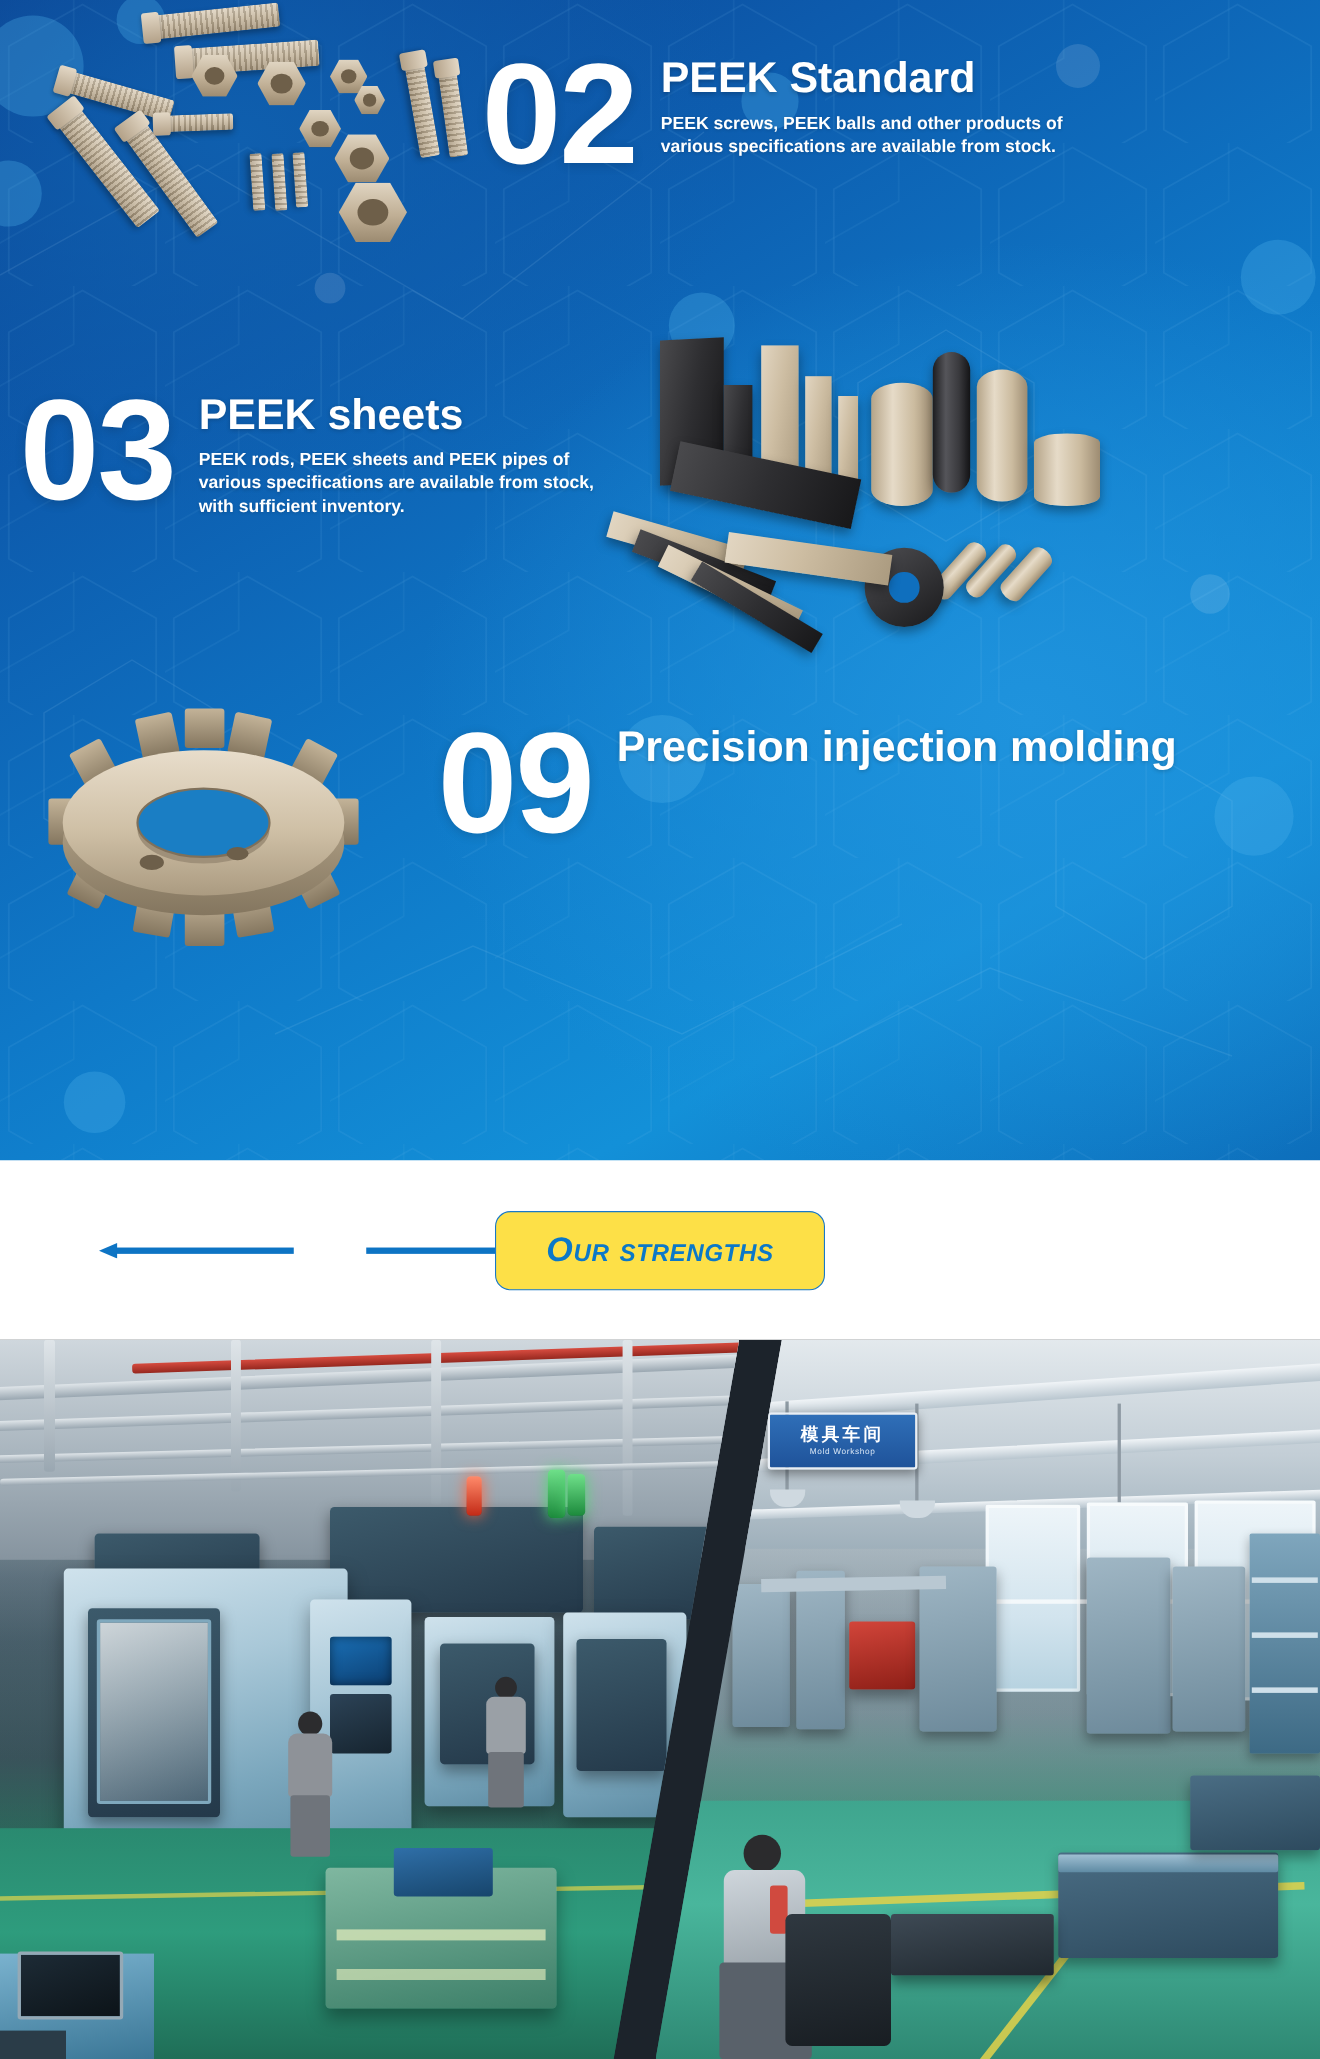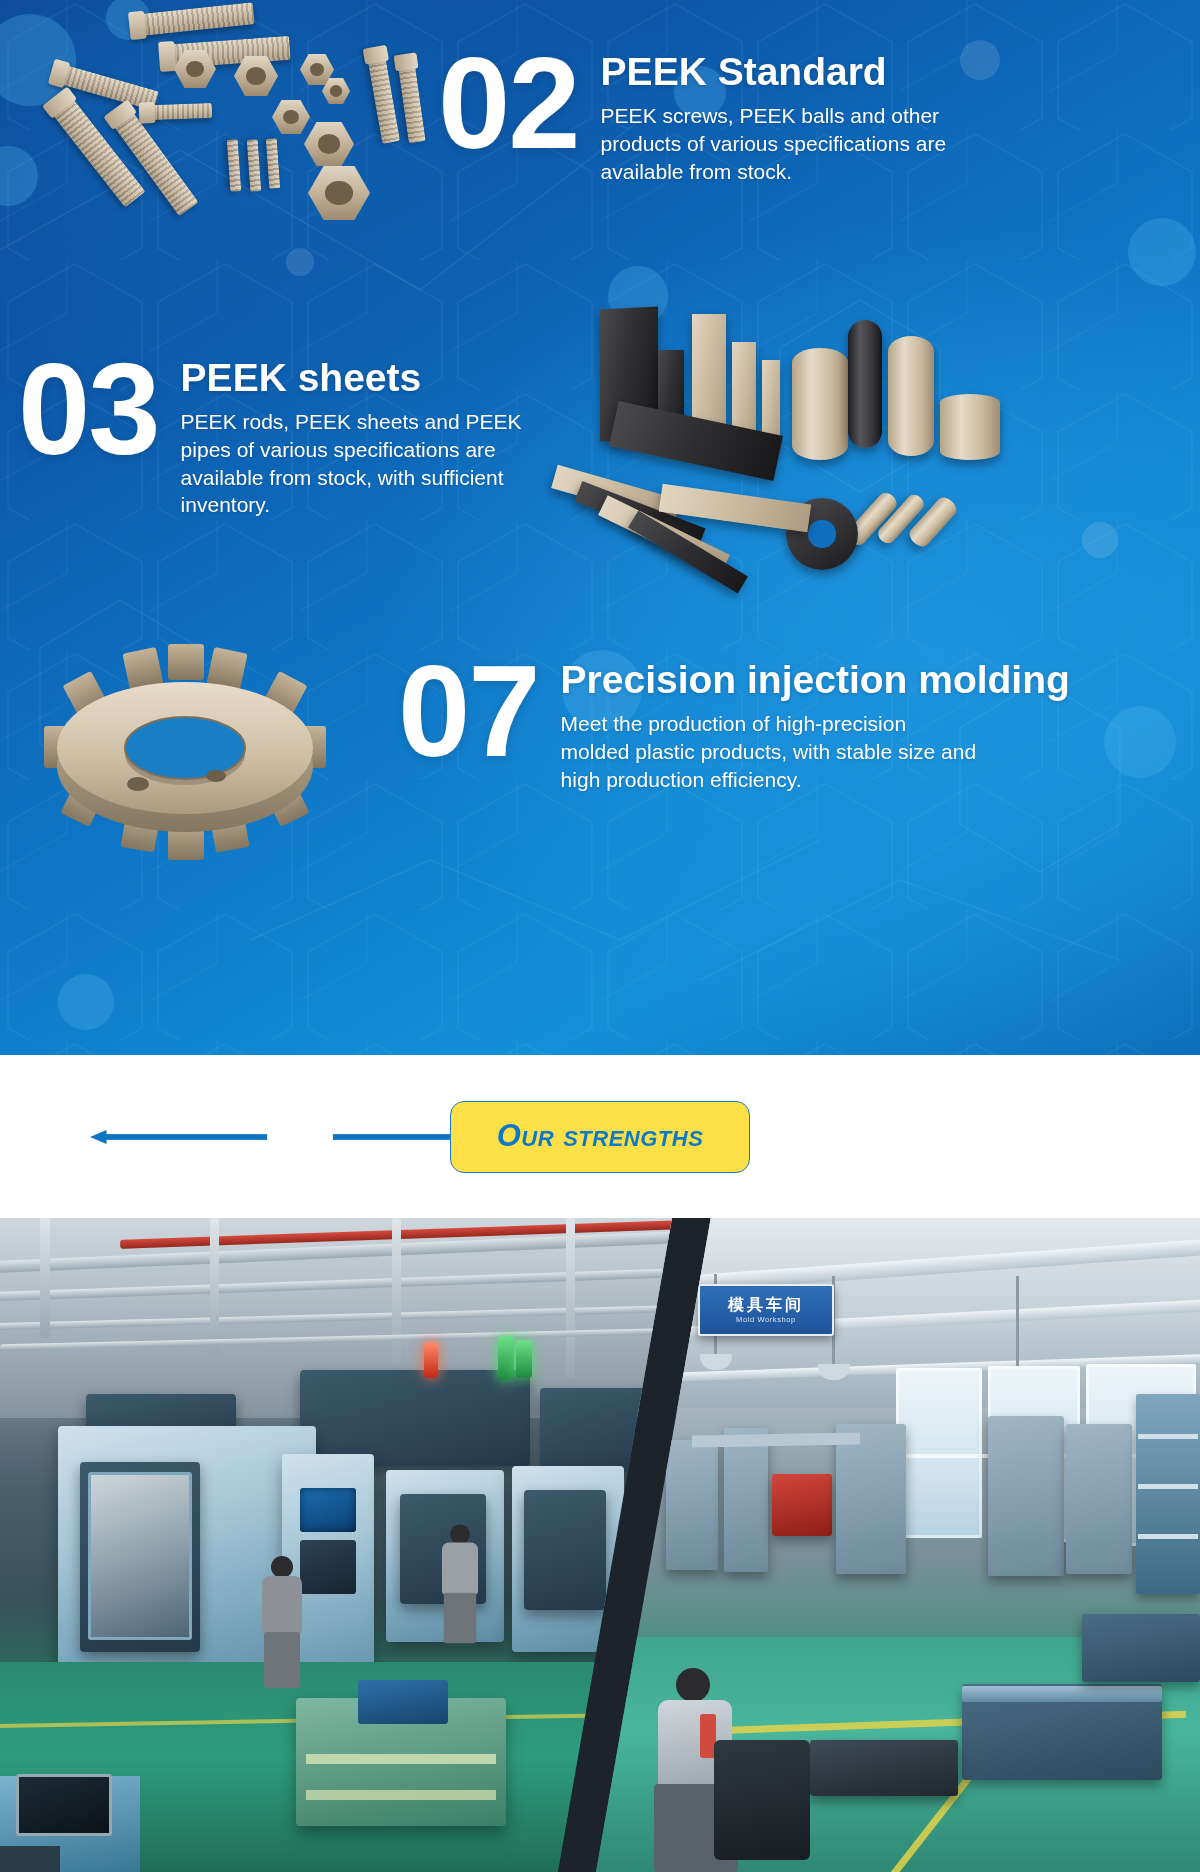--- a/index.html
+++ b/index.html
@@ -44,22 +44,22 @@
     color: #ffffff;
     font-size: 39px;
     font-weight: 700;
     line-height: 1.12;
     margin-bottom: 8px;
     text-shadow: 0 1px 4px rgba(0,0,0,.22);
     white-space: nowrap;
   }
   .body {
     color: #ffffff;
-    font-size: 21px;
-    font-weight: 400;
+    font-size: 16px;
+    font-weight: 700;
     line-height: 1.33;
     text-shadow: 0 1px 3px rgba(0,0,0,.18);
   }
 
   
   #row02 { left: 438px; top: 44px; }
   #row02 .txtcol { width: 380px; margin-left: 22px; }
   #row03 { left: 18px;  top: 350px; }
   #row03 .txtcol { width: 370px; margin-left: 22px; }
   #row04 { left: 398px; top: 652px; }
@@ -363,24 +363,23 @@
 
   <div class="row" id="row03">
     <div class="bignum">03</div>
     <div class="txtcol">
       <div class="head">PEEK sheets</div>
       <div class="body">PEEK rods, PEEK sheets and PEEK pipes of various specifications are available from stock, with sufficient inventory.</div>
     </div>
   </div>
 
   <div class="row" id="row04">
-    <div class="bignum">07</div>
+    <div class="bignum">09</div>
     <div class="txtcol">
       <div class="head">Precision injection molding</div>
-      <div class="body">Meet the production of high-precision molded plastic products, with stable size and high production efficiency.</div>
     </div>
   </div>
 </section>
 
 <section class="strengths">
   <svg class="arrowbar" viewBox="0 0 1020 34" preserveAspectRatio="none">
     <g fill="#0d74c4">
       <polygon points="0,17 40,0 40,34"></polygon>
       <rect x="38" y="10" width="392" height="14"></rect>
       <rect x="590" y="10" width="392" height="14"></rect>

